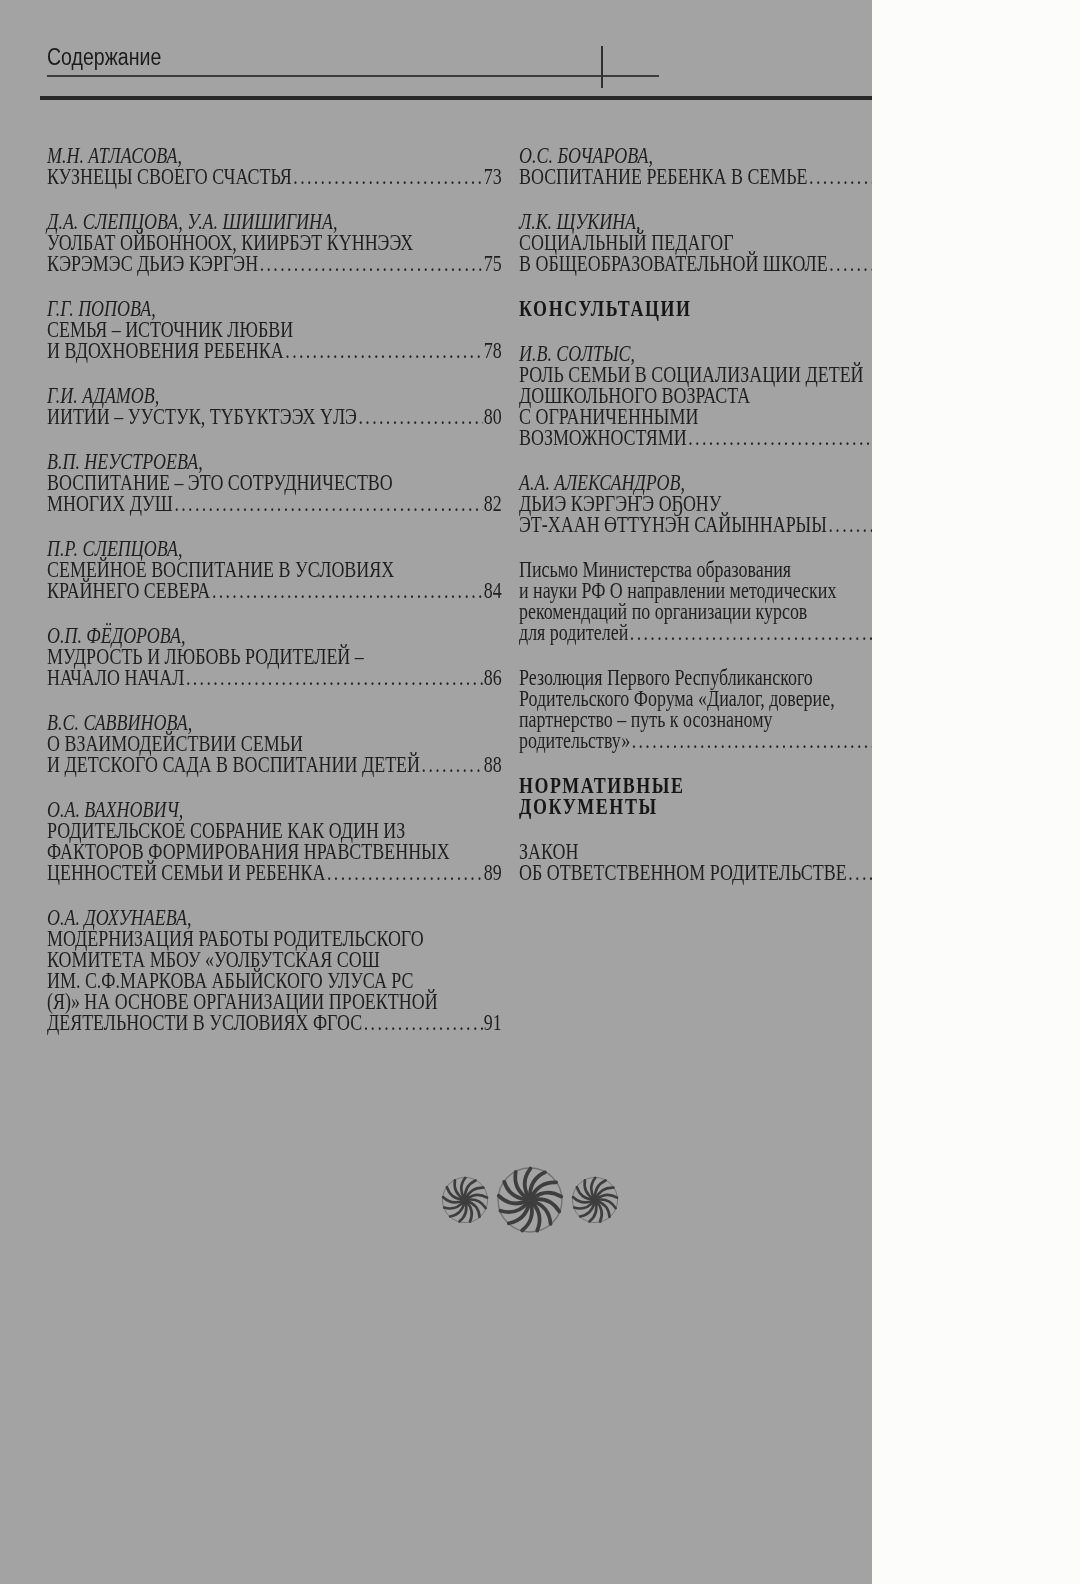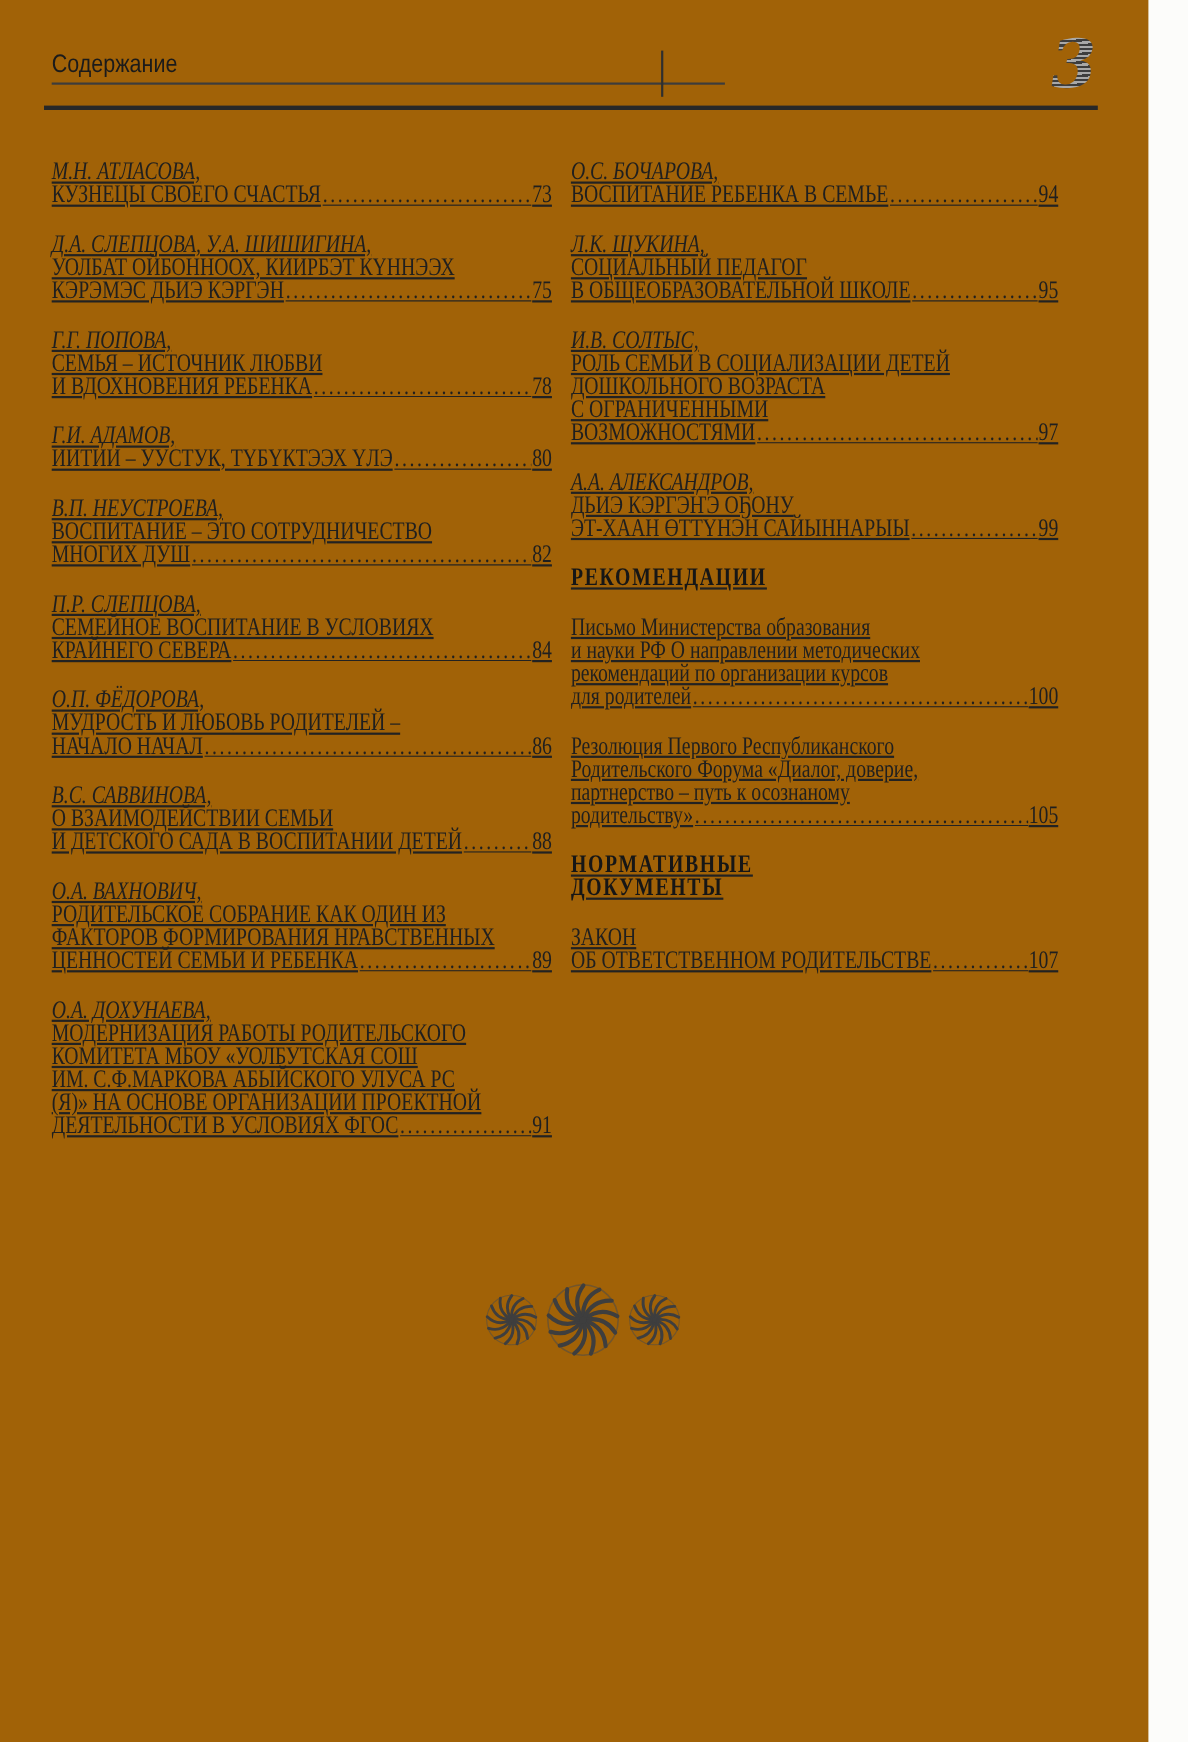--- a/index.html
+++ b/index.html
@@ -1,16 +1,16 @@
 <!DOCTYPE html>
 <html><head>
 <meta charset="utf-8">
 <style>
   html,body{margin:0;padding:0;background:#fcfcfa;}
-  .page{position:relative;width:1044px;height:1584px;background:#a16207;
+  .page{position:relative;width:872px;height:1584px;background:#a3a3a3;
         font-family:"Liberation Serif","DejaVu Serif",serif;color:#222;overflow:hidden;}
 
   
   .header-title{position:absolute;left:47px;top:44px;
     font-family:"Liberation Sans","DejaVu Sans",sans-serif;
     font-size:23px;line-height:26px;color:#1b1b1b;
     transform:scaleX(0.85);transform-origin:0 0;white-space:nowrap;}
   .header-underline{position:absolute;left:47px;top:75px;width:612px;height:2px;background:#3c3c3c;}
   .header-tick{position:absolute;left:601px;top:46px;width:2px;height:42px;background:#2f2f2f;}
   .header-rule{position:absolute;left:40px;top:96px;width:958px;height:4px;background:#282828;}
@@ -25,21 +25,21 @@
 
   
   .col{position:absolute;top:145px;}
   .col-left{left:47px;width:455px;}
   .col-right{left:519px;width:443px;}
   .line{white-space:nowrap;height:21px;line-height:21px;font-size:23px;
         transform:scaleX(0.78);transform-origin:0 0;color:#1f1f1f;}
   .col-left .line{width:583px;}
   .col-right .line{width:568px;}
   .authors{font-style:italic;}
-  .entry,.section-heading{margin-bottom:24px;text-decoration:underline;}
+  .entry,.section-heading{margin-bottom:24px;}
   .section-heading .line{font-weight:bold;letter-spacing:2px;color:#161616;}
   .leader{display:flex;align-items:baseline;}
   .leader .t{flex:0 0 auto;}
   .leader .dots{flex:1 1 auto;overflow:hidden;white-space:nowrap;
                 letter-spacing:3px;padding-left:2px;min-width:0;}
   .leader .pg{flex:0 0 auto;padding-left:1px;}
 
   
   .ornaments{position:absolute;left:441px;top:1166px;display:flex;align-items:center;gap:7px;}
   .orn svg{display:block;}
@@ -160,42 +160,42 @@
       </div>
       <div class="entry">
         <div class="line authors">Л.К. ЩУКИНА,</div>
         <div class="line">СОЦИАЛЬНЫЙ ПЕДАГОГ</div>
         <div class="line leader">
           <span class="t">В ОБЩЕОБРАЗОВАТЕЛЬНОЙ ШКОЛЕ</span>
           <span class="dots">......................................................................................................................................................</span>
           <span class="pg">95</span>
         </div>
       </div>
+      <div class="section-heading">
+        <div class="line">КОНСУЛЬТАЦИИ</div>
+      </div>
       <div class="entry">
         <div class="line authors">И.В. СОЛТЫС,</div>
         <div class="line">РОЛЬ СЕМЬИ В СОЦИАЛИЗАЦИИ ДЕТЕЙ</div>
         <div class="line">ДОШКОЛЬНОГО ВОЗРАСТА</div>
         <div class="line">С ОГРАНИЧЕННЫМИ</div>
         <div class="line leader">
           <span class="t">ВОЗМОЖНОСТЯМИ</span>
           <span class="dots">......................................................................................................................................................</span>
           <span class="pg">97</span>
         </div>
       </div>
       <div class="entry">
         <div class="line authors">А.А. АЛЕКСАНДРОВ,</div>
         <div class="line">ДЬИЭ КЭРГЭҤЭ ОҔОНУ</div>
         <div class="line leader">
           <span class="t">ЭТ-ХААН ӨТТҮНЭН САЙЫННАРЫЫ</span>
           <span class="dots">......................................................................................................................................................</span>
           <span class="pg">99</span>
         </div>
-      </div>
-      <div class="section-heading">
-        <div class="line">РЕКОМЕНДАЦИИ</div>
       </div>
       <div class="entry plain">
         <div class="line">Письмо Министерства образования</div>
         <div class="line">и науки РФ О направлении методических</div>
         <div class="line">рекомендаций по организации курсов</div>
         <div class="line leader">
           <span class="t">для родителей</span>
           <span class="dots">......................................................................................................................................................</span>
           <span class="pg">100</span>
         </div>

